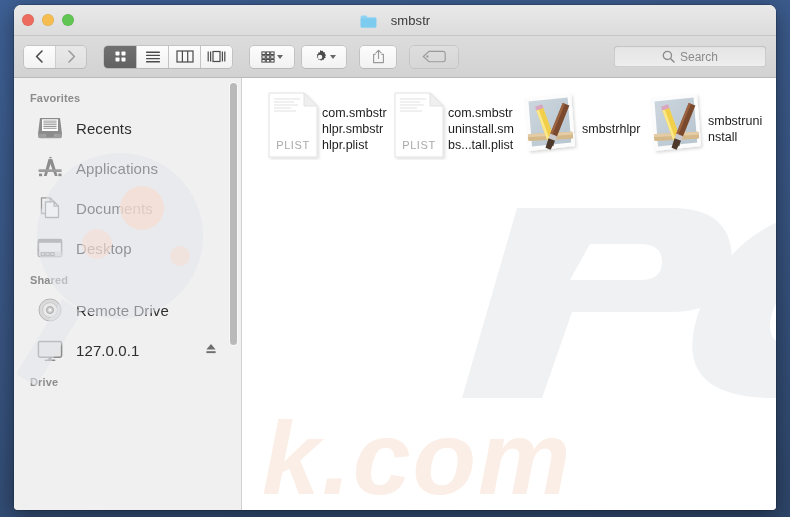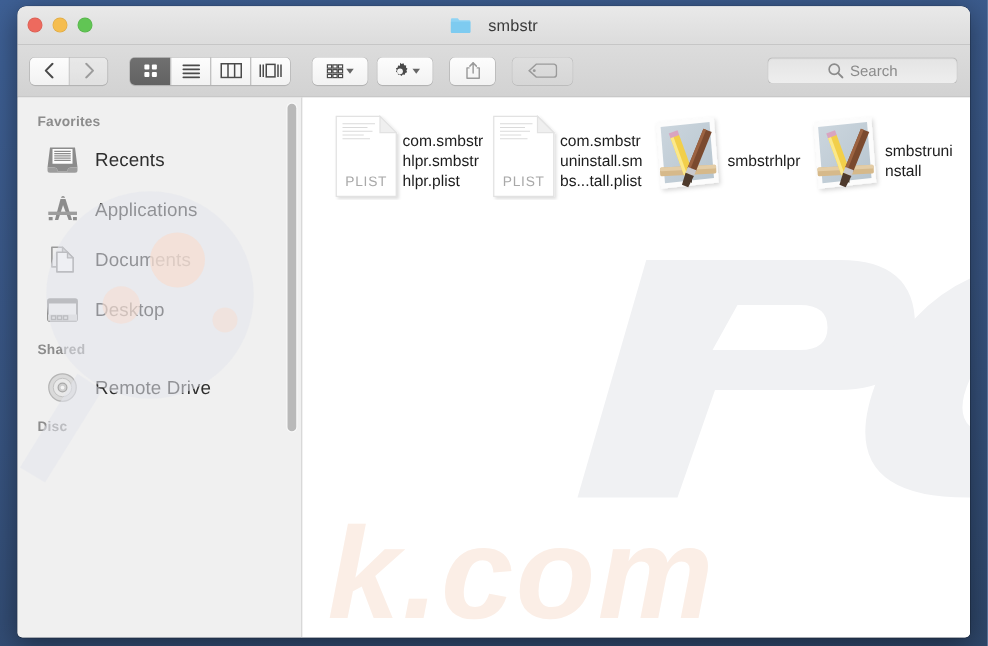--- a/index.html
+++ b/index.html
@@ -357,22 +357,38 @@
               <circle cx="15" cy="14" r="11" fill="#dadada" stroke="#b5b5b5" stroke-width="1"></circle>
               <circle cx="15" cy="14" r="7.4" fill="#e9e9e9" stroke="#c2c2c2" stroke-width="0.8"></circle>
               <circle cx="15" cy="14" r="3.5" fill="#cfcfcf" stroke="#a8a8a8" stroke-width="1"></circle>
               <circle cx="15" cy="14" r="1.5" fill="#f4f4f4"></circle>
             </svg>
           </span>
           <span class="sb-label">Remote Drive</span>
         </div>
 
 
-
-        <div class="sb-header">Disc</div>
+        <div class="sb-item">
+          <span class="sb-ico">
+            <svg viewBox="0 0 30 28" width="30" height="28">
+              <rect x="3.4" y="5.4" width="23.2" height="15.8" rx="1.6" fill="#e6e6e6" stroke="#8c8c8c" stroke-width="1.5"></rect>
+              <rect x="13.4" y="21.2" width="3.2" height="2.8" fill="#8c8c8c"></rect>
+              <rect x="9.6" y="23.5" width="10.8" height="1.6" rx="0.8" fill="#8c8c8c"></rect>
+            </svg>
+          </span>
+          <span class="sb-label">127.0.0.1</span>
+          <span class="eject">
+            <svg width="12" height="13" viewBox="0 0 12 13">
+              <path d="M6,2 L10.6,7.6 H1.4 Z" fill="#6e6e6e"></path>
+              <rect x="1.4" y="9.2" width="9.2" height="1.9" fill="#6e6e6e"></rect>
+            </svg>
+          </span>
+        </div>
+
+        <div class="sb-header">Drive</div>
 
         <div id="sb-scrollbar"></div>
       </div>
 
       <div id="content">
 
         <div class="wm" id="wm-pc">
           <svg viewBox="0 0 620 230" width="620" height="230">
             <g fill="#f0f1f3">
               <path d="M95,10 L250,10 q60,0 60,52 q0,52 -62,52 L150,114 L120,200 L40,200 Z

